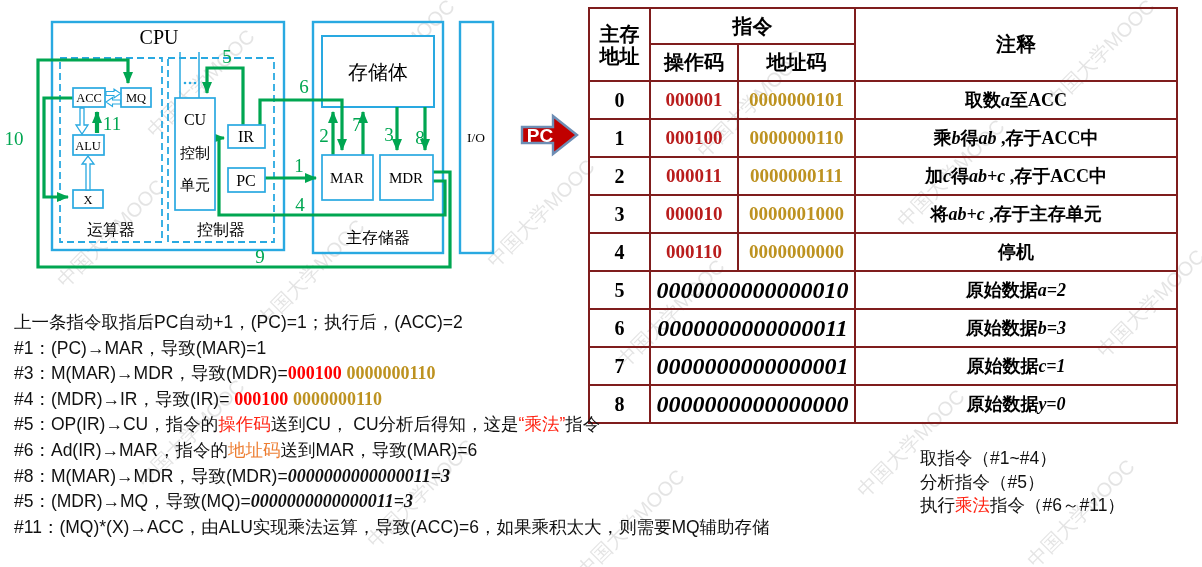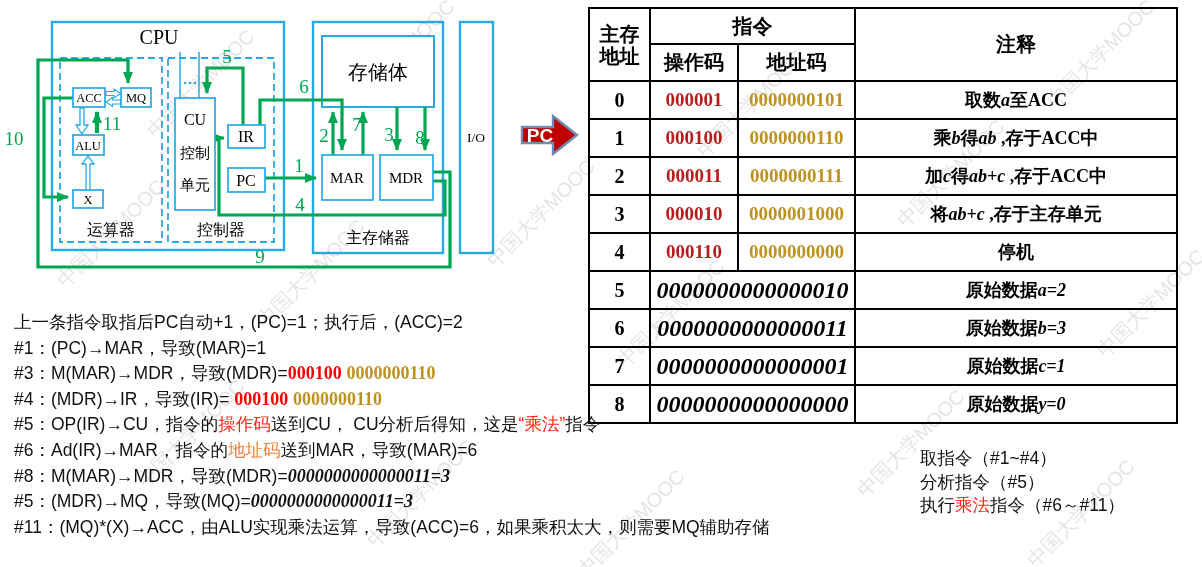--- a/index.html
+++ b/index.html
@@ -8,21 +8,21 @@
   
   .wm{position:absolute;z-index:1;color:#a8a8a8;opacity:.30;font-size:20px;
       transform:rotate(-45deg);white-space:nowrap;pointer-events:none;}
   
   #cpu-svg{position:absolute;left:0;top:0;z-index:2;}
   
   #pc-pointer{position:absolute;left:519px;top:111px;z-index:2;}
   
   #mem-table{position:absolute;left:588px;top:7px;z-index:2;border-collapse:collapse;
              table-layout:fixed;font-family:"Liberation Serif",serif;}
-  #mem-table td{border:2px solid #000000;text-align:center;vertical-align:middle;
+  #mem-table td{border:2px solid #7f1d1d;text-align:center;vertical-align:middle;
                 padding:0;background:transparent;font-weight:bold;color:#000;}
   #mem-table .c-addr{width:59px;font-size:20px;}
   #mem-table .c-op{width:86px;font-size:19px;color:#b91c1c;}
   #mem-table .c-ad{width:115px;font-size:19px;color:#BD9220;}
   #mem-table .c-note{width:320px;font-size:18px;}
   #mem-table .c-data{font-size:24px;font-style:italic;}
   #mem-table .hrow1{height:36px;}
   #mem-table .hrow2{height:37px;}
   #mem-table .drow{height:38px;}
   #mem-table .th{font-size:20px;color:#000;}

